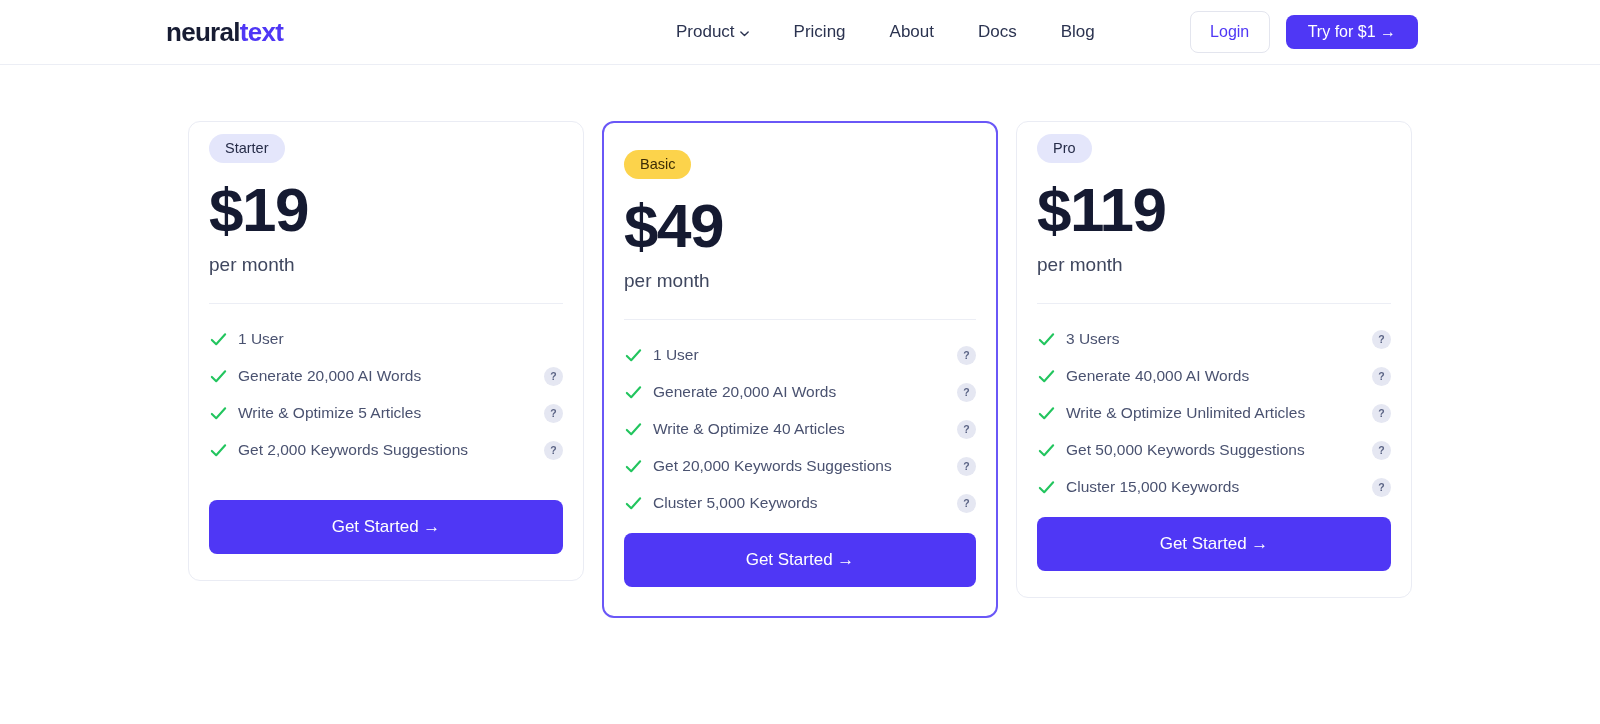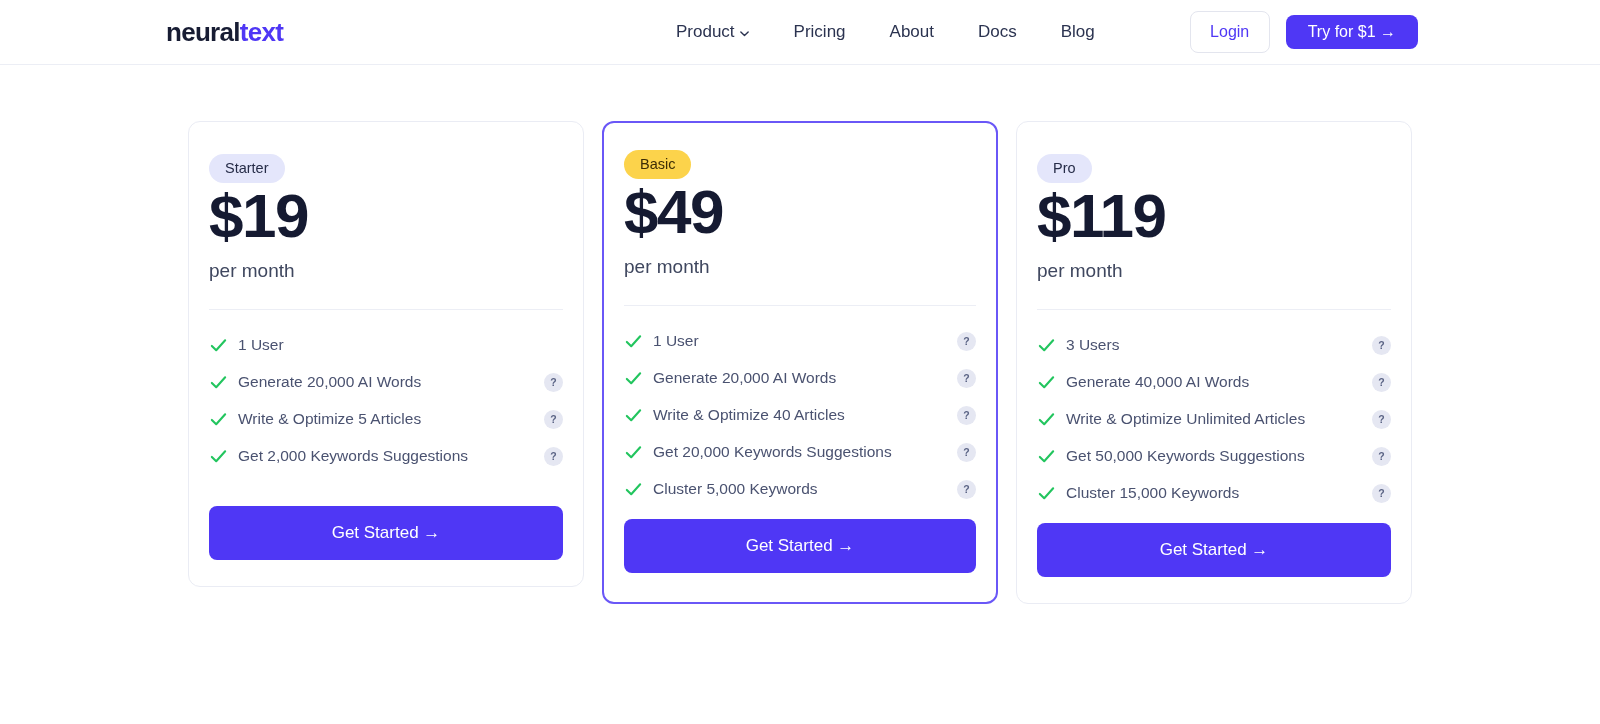--- a/index.html
+++ b/index.html
@@ -99,21 +99,21 @@
     display: flex;
     justify-content: center;
     align-items: flex-start;
     gap: 18px;
   }
   .card {
     width: 396px;
     background: #ffffff;
     border: 1px solid #eaecf4;
     border-radius: 12px;
-    padding: 32px 20px 26px 20px;
+    padding: 12px 20px 26px 20px;
     display: flex;
     flex-direction: column;
   }
   .card.featured {
     border: 2px solid #6a57f7;
     padding-top: 27px;
     padding-bottom: 29px;
   }
 
   .badge {
@@ -122,20 +122,21 @@
     padding: 7px 16px;
     font-size: 14.5px;
     font-weight: 500;
     line-height: 1;
     white-space: nowrap;
   }
   .badge.plain  { background: #e4e6fb; color: #262c48; }
   .badge.accent { background: #fcd34b; color: #3d2d05; }
 
   .price {
+    margin-top: 14px;
     font-size: 62px;
     font-weight: 700;
     letter-spacing: -1.5px;
     color: #151a31;
     line-height: 1.05;
   }
   .period {
     margin-top: 12px;
     font-size: 19px;
     color: #3f475f;

